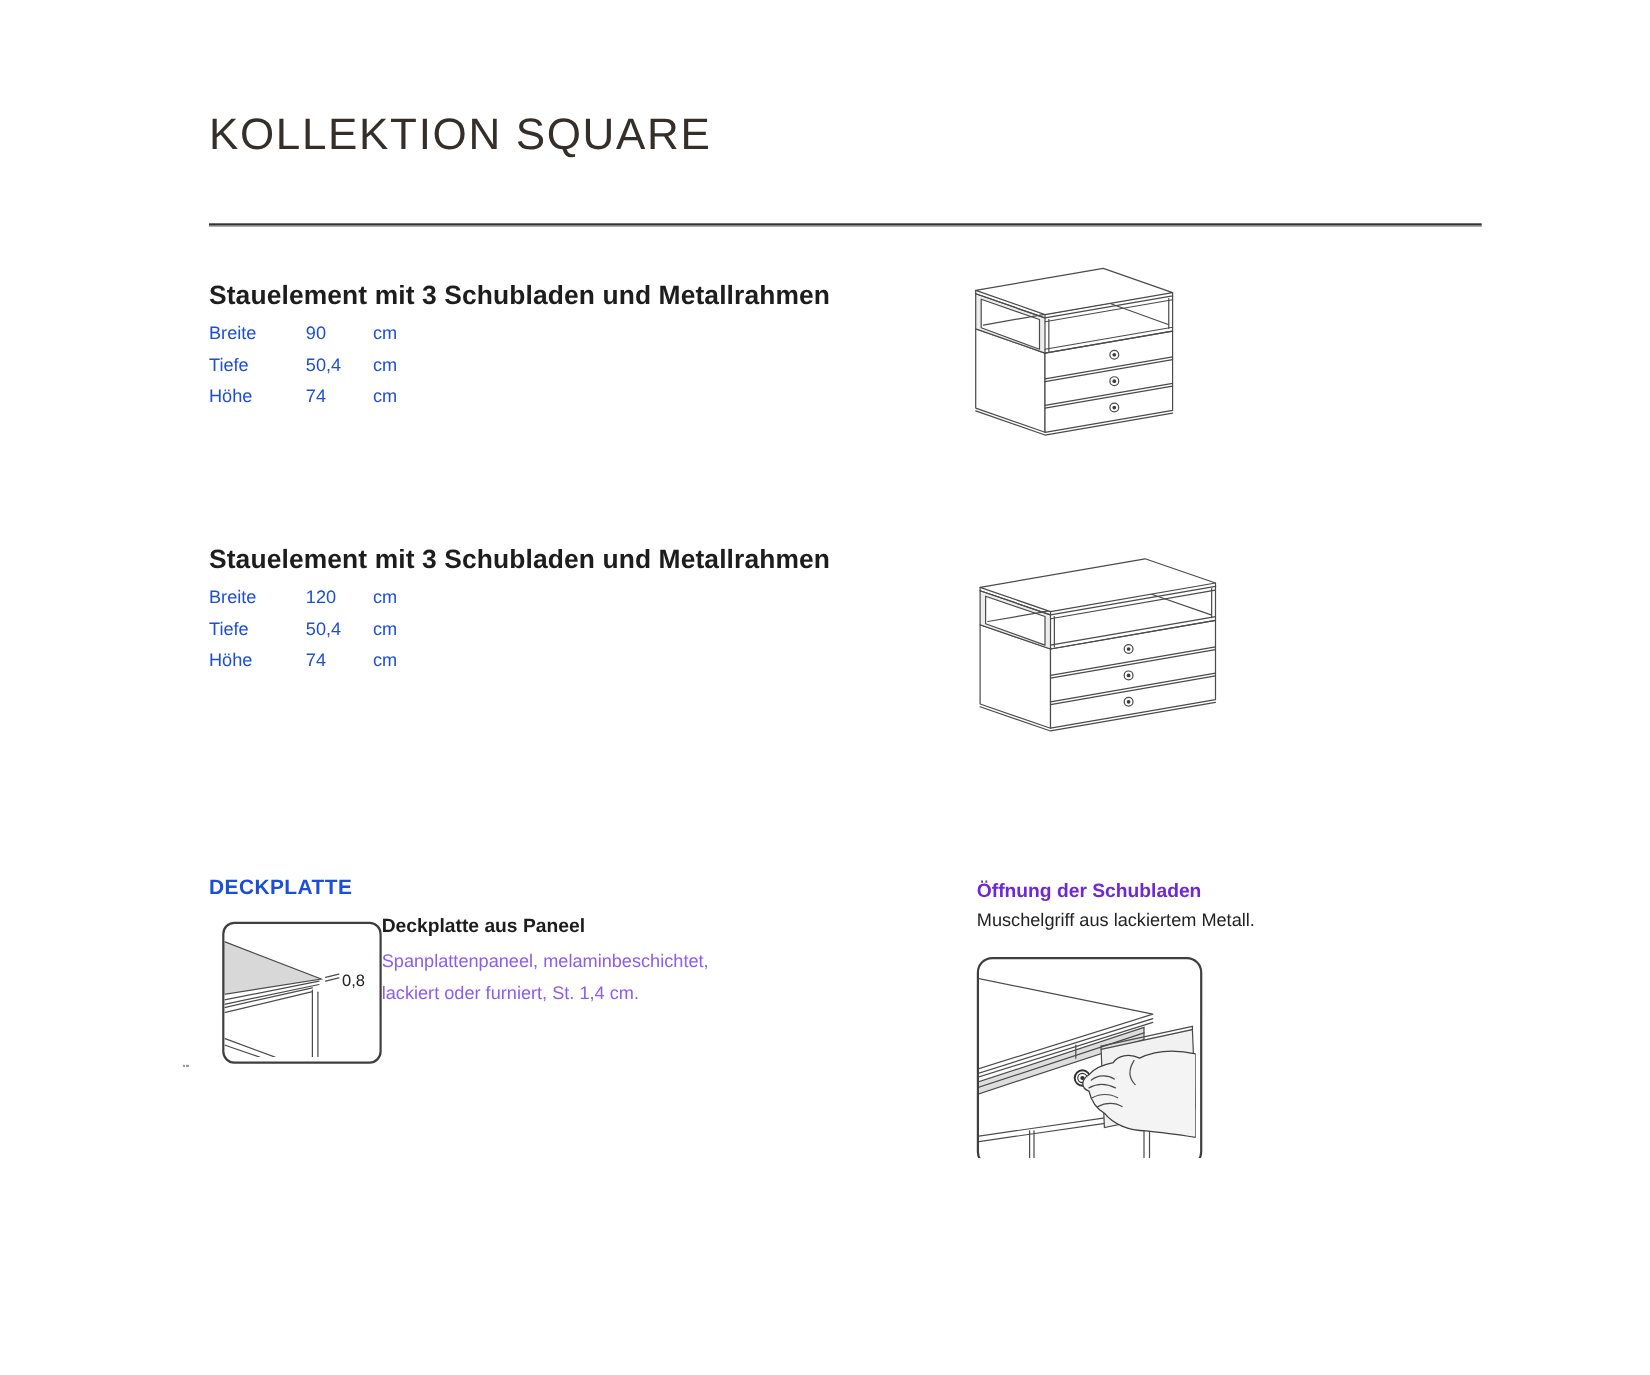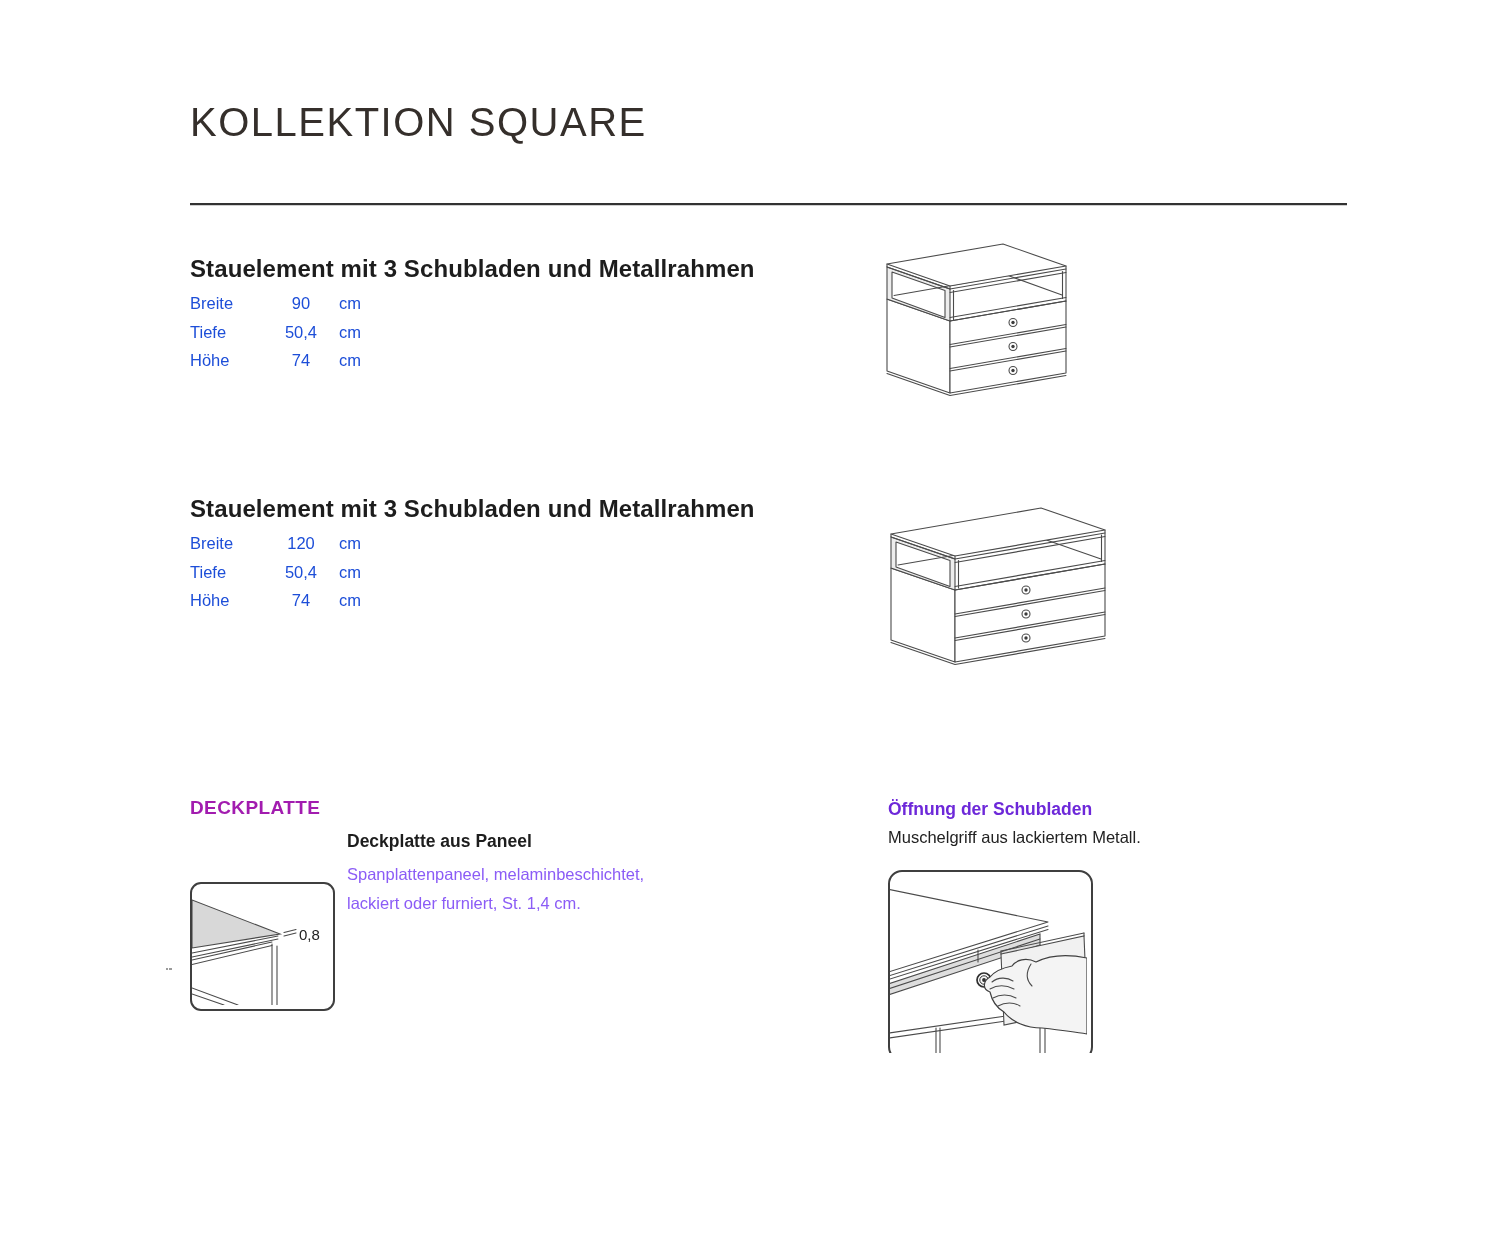--- a/index.html
+++ b/index.html
@@ -16,31 +16,31 @@
     position:absolute;left:190px;top:203px;width:1157px;height:2px;
     background:#323232;border-bottom:1px solid #cfcfcf;
   }
   .sec-heading{
     position:absolute;left:190px;font-size:24px;font-weight:700;color:#1d1d1d;
     white-space:nowrap;letter-spacing:.1px;
   }
   .spec-table{position:absolute;left:190px;}
   .spec-row{display:flex;height:28.8px;align-items:center;font-size:16.5px;color:#1d4ed8;}
   .spec-label{width:88px;}
-  .spec-value{width:46px;text-align:center;}
+  .spec-value{width:46px;text-align:left;}
   .spec-unit{margin-left:15px;text-align:center;}
   .drawing{position:absolute;}
   .detail-heading{
     position:absolute;left:190px;top:797px;font-size:19px;font-weight:700;
-    letter-spacing:.4px;color:#a21caf;
+    letter-spacing:.4px;color:#1d4ed8;
   }
   .diagram-box{
     position:absolute;border:2px solid #3f3f3f;background:#fff;overflow:hidden;
   }
-  .deck-box{left:190px;top:838px;width:141px;height:125px;border-radius:11px;margin-top:44px;}
+  .deck-box{left:202px;top:838px;width:141px;height:125px;border-radius:11px;}
   .hand-box{left:888px;top:870px;width:201px;height:187px;border-radius:14px;}
   .deck-sub{
     position:absolute;left:347px;top:831px;font-size:17.5px;font-weight:700;color:#1d1d1d;
     white-space:nowrap;
   }
   .deck-body{
     position:absolute;left:347px;top:860px;font-size:16.5px;line-height:29px;color:#8b5cf6;
     white-space:nowrap;
   }
   .open-heading{

